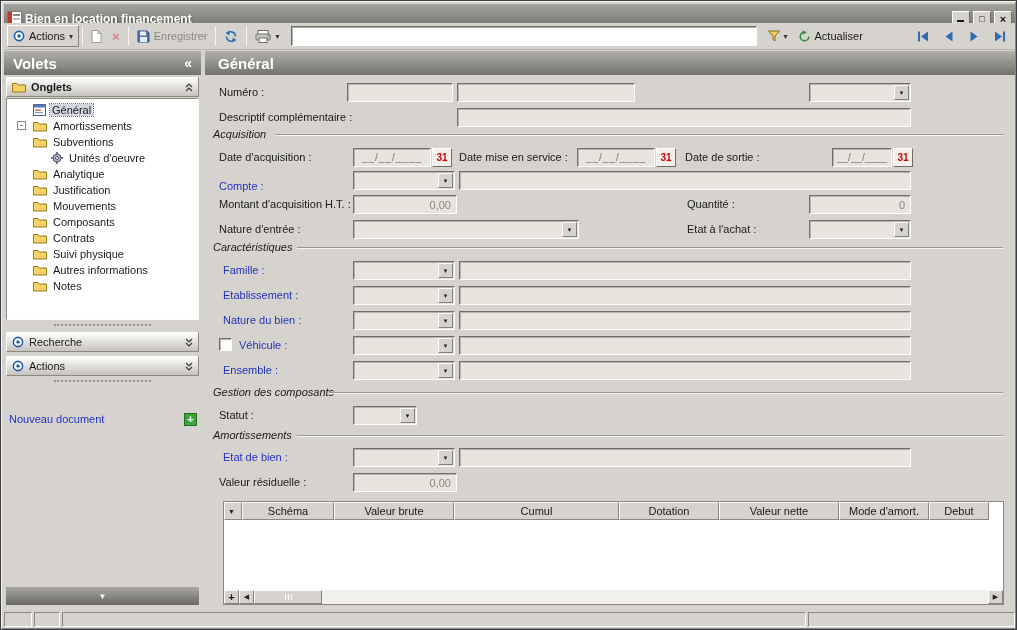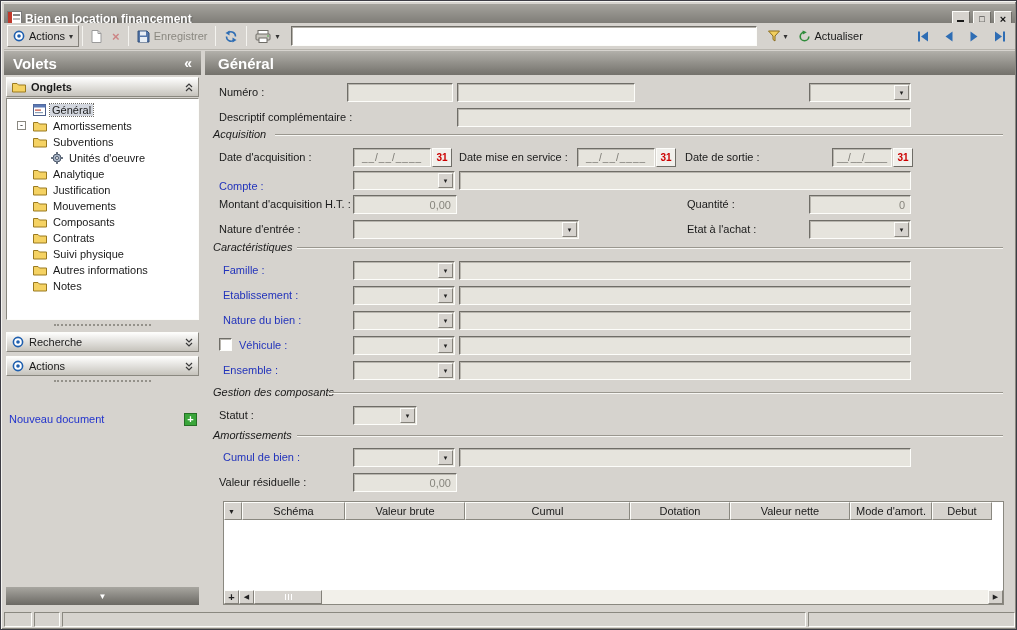--- a/index.html
+++ b/index.html
@@ -419,40 +419,40 @@
       <div class="groupline" style="left:124px;top:317px;width:674px"></div>
 
       <span class="lbl" style="left:14px;top:334px">Statut :</span>
       <div class="combo" style="left:148px;top:331px;width:64px">
           <span class="cbtn">▾</span>
         </div>
 
       <span class="grouplbl" style="left:8px;top:354px">Amortissements</span>
       <div class="groupline" style="left:92px;top:360px;width:706px"></div>
 
-      <span class="lbl blue" style="left:18px;top:376px">Cumul de bien :</span>
+      <span class="lbl blue" style="left:18px;top:376px">Etat de bien :</span>
       <div class="combo" style="left:148px;top:373px;width:102px">
           <span class="cbtn">▾</span>
         </div>
       <div class="tb" style="left:254px;top:373px;width:452px"></div>
 
       <span class="lbl" style="left:14px;top:401px">Valeur résiduelle :</span>
       <div class="tb num" style="left:148px;top:398px;width:104px">0,00</div>
 
       <div class="grid">
         <div class="ghead">
           <div class="gmark">
               <span>▼</span>
             </div>
-          <div class="gcol" style="width:103px">Schéma</div>
+          <div class="gcol" style="width:92px">Schéma</div>
           <div class="gcol" style="width:120px">Valeur brute</div>
           <div class="gcol" style="width:165px">Cumul</div>
           <div class="gcol" style="width:100px">Dotation</div>
           <div class="gcol" style="width:120px">Valeur nette</div>
-          <div class="gcol" style="width:82px">Mode d'amort.</div>
+          <div class="gcol" style="width:90px">Mode d'amort.</div>
           <div class="gcol" style="width:60px">Debut</div>
         </div>
         <div class="gbody"></div>
         <div class="ghscroll">
           <div class="gsbtn plusb">+</div>
           <div class="gsbtn">◀</div>
           <div class="gthumb">
               <i></i>
               <i></i>
               <i></i>

